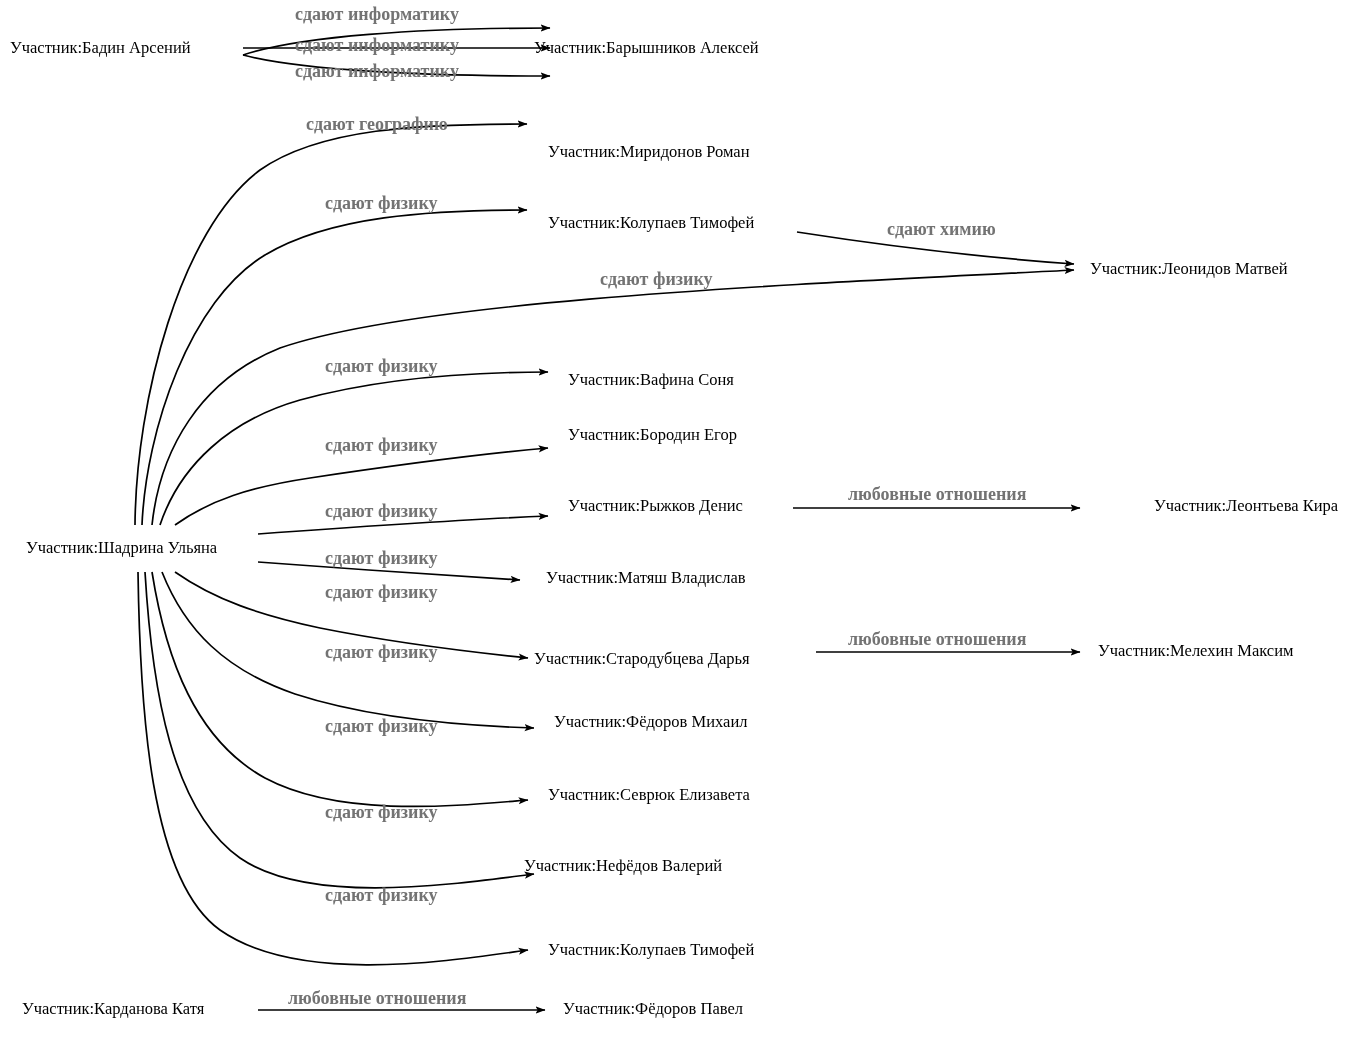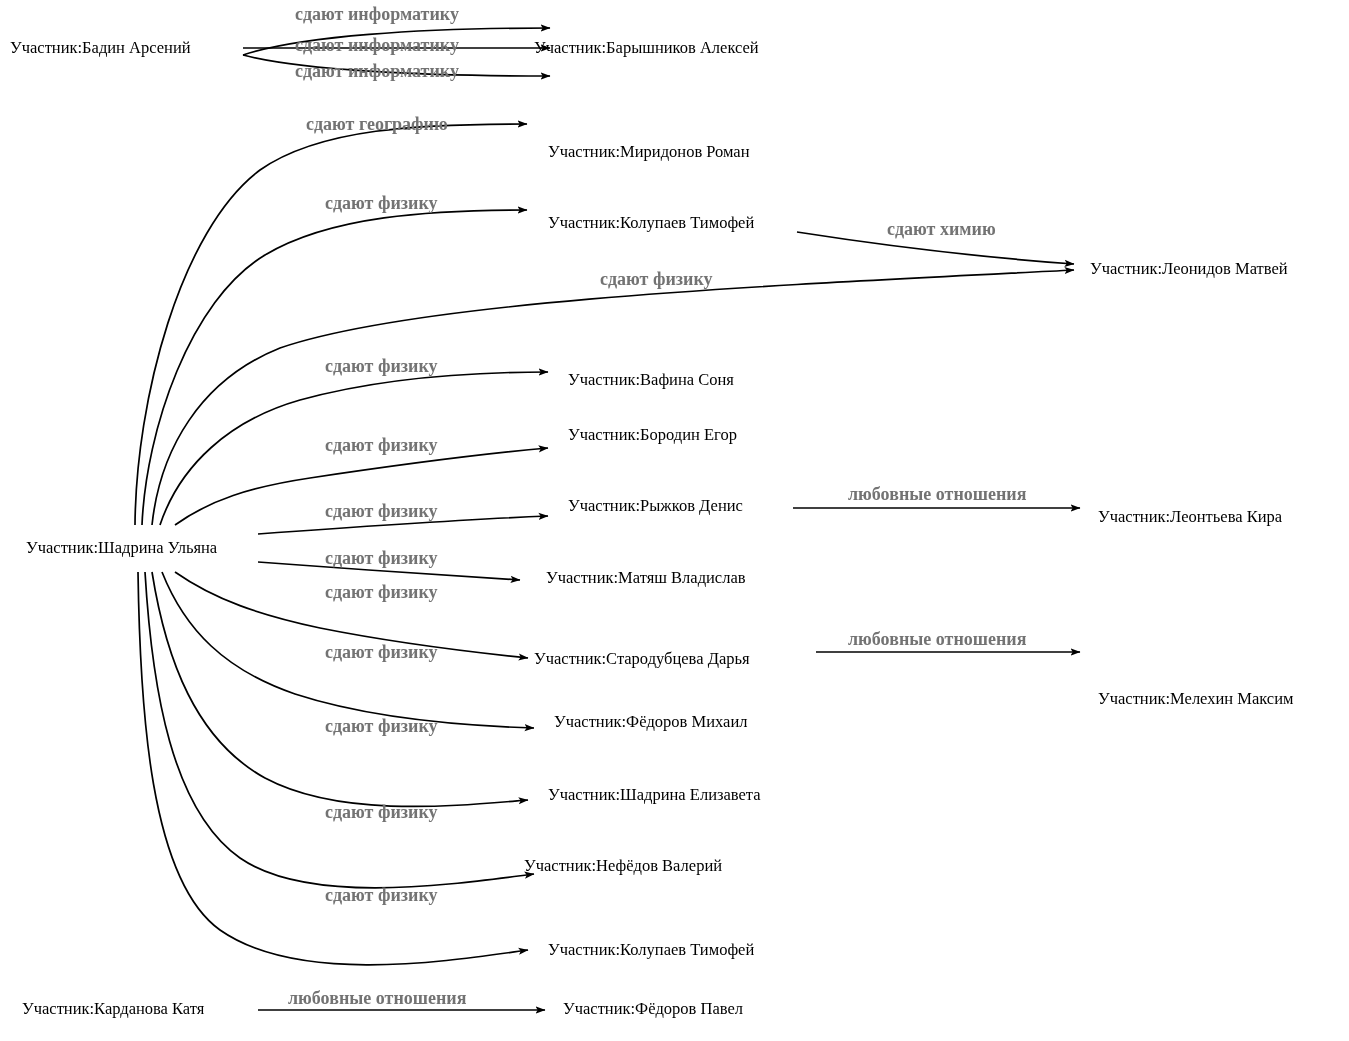--- a/index.html
+++ b/index.html
@@ -78,27 +78,27 @@
 
   <div id="node-layer">
       <div class="node-label" style="left: 10px; top: 48px;">Участник:Бадин Арсений</div>
       <div class="node-label" style="left: 534px; top: 48px;">Участник:Барышников Алексей</div>
       <div class="node-label" style="left: 548px; top: 152px;">Участник:Миридонов Роман</div>
       <div class="node-label" style="left: 548px; top: 223px;">Участник:Колупаев Тимофей</div>
       <div class="node-label" style="left: 1090px; top: 269px;">Участник:Леонидов Матвей</div>
       <div class="node-label" style="left: 568px; top: 364px; margin-top: 16px;">Участник:Вафина Соня</div>
       <div class="node-label" style="left: 568px; top: 435px;">Участник:Бородин Егор</div>
       <div class="node-label" style="left: 568px; top: 506px; font-family: Liberation Serif, serif;">Участник:Рыжков Денис</div>
-      <div class="node-label" style="left: 1098px; top: 506px; margin-top: 11px;">Участник:Леонтьева Кира</div>
+      <div class="node-label" style="left: 1154px; top: 506px;">Участник:Леонтьева Кира</div>
       <div class="node-label" style="left: 26px; top: 548px;">Участник:Шадрина Ульяна</div>
       <div class="node-label" style="left: 546px; top: 578px;">Участник:Матяш Владислав</div>
       <div class="node-label" style="left: 534px; top: 651px; margin-top: 8px;">Участник:Стародубцева Дарья</div>
-      <div class="node-label" style="left: 1098px; top: 651px; margin-top: 48px;">Участник:Мелехин Максим</div>
+      <div class="node-label" style="left: 1098px; top: 651px;">Участник:Мелехин Максим</div>
       <div class="node-label" style="left: 554px; top: 722px;">Участник:Фёдоров Михаил</div>
-      <div class="node-label" style="left: 548px; top: 795px;">Участник:Шадрина Елизавета</div>
+      <div class="node-label" style="left: 548px; top: 795px;">Участник:Севрюк Елизавета</div>
       <div class="node-label" style="left: 524px; top: 866px;">Участник:Нефёдов Валерий</div>
       <div class="node-label" style="left: 548px; top: 938px; margin-top: 12px;">Участник:Колупаев Тимофей</div>
       <div class="node-label" style="left: 22px; top: 1009px;">Участник:Карданова Катя</div>
       <div class="node-label" style="left: 563px; top: 1009px;">Участник:Фёдоров Павел</div>
     </div>
   <div id="edge-label-layer">
       <div class="edge-label" style="left: 295px; top: 14px;">сдают информатику</div>
       <div class="edge-label" style="left: 295px; top: 45px;">сдают информатику</div>
       <div class="edge-label" style="left: 295px; top: 71px;">сдают информатику</div>
       <div class="edge-label" style="left: 306px; top: 124px;">сдают географию</div>

